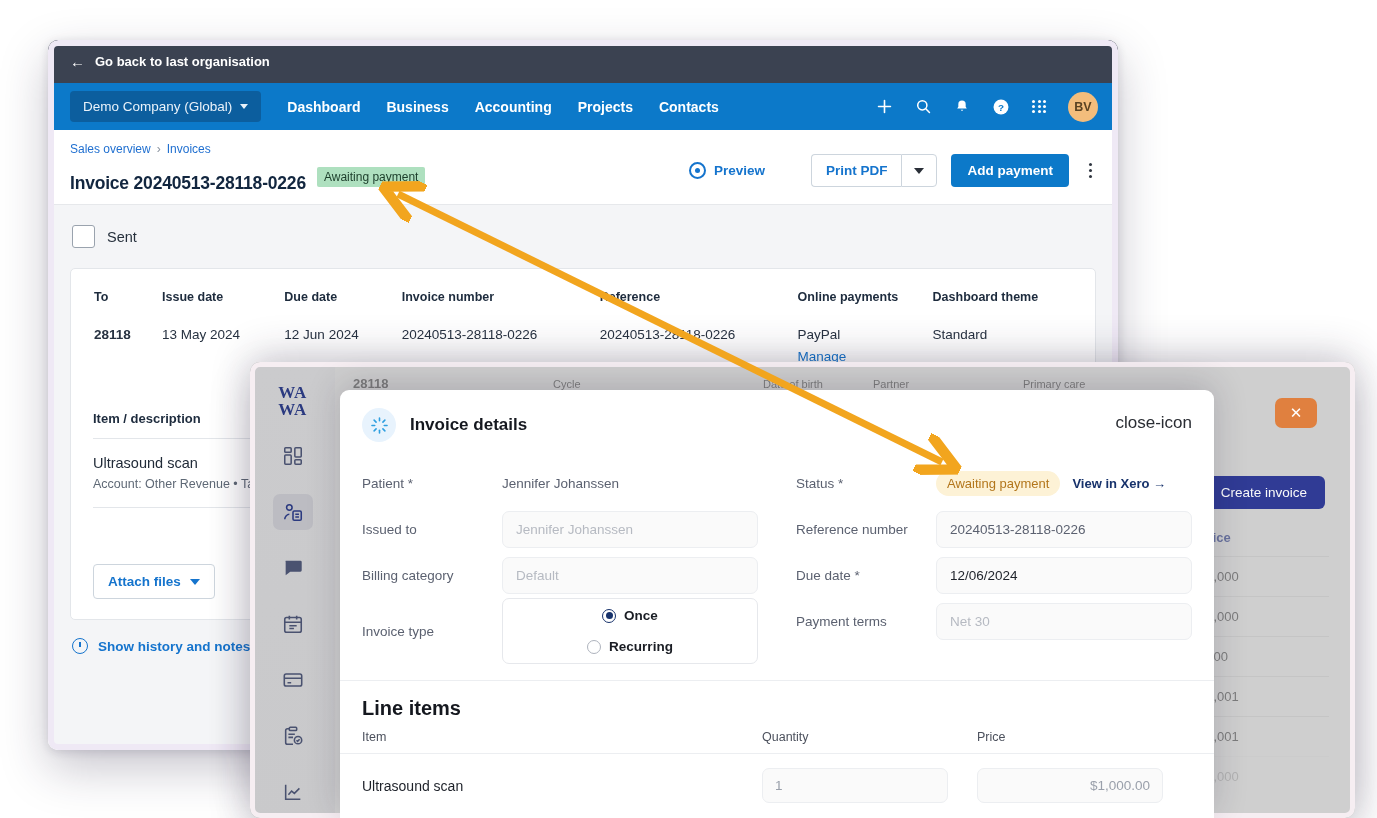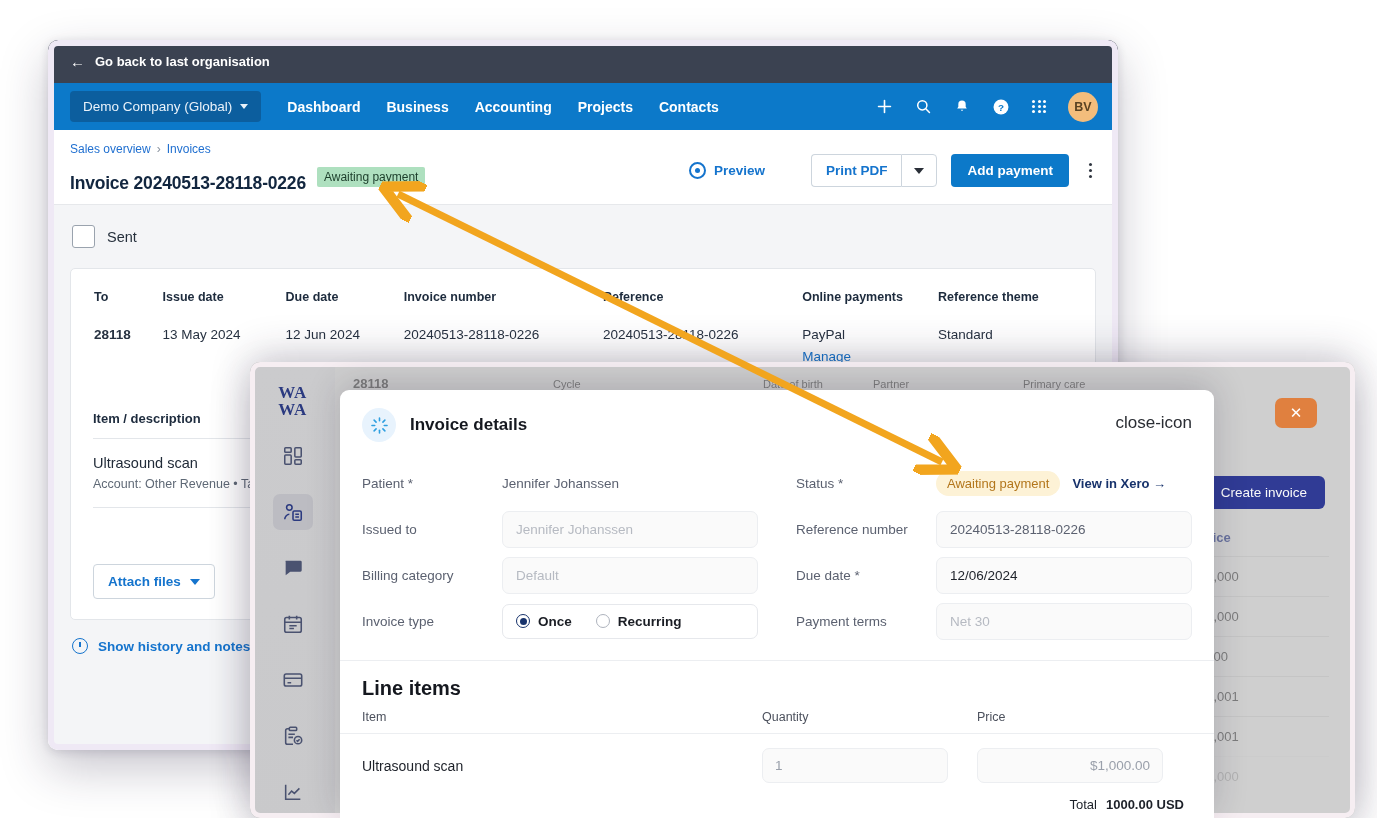--- a/index.html
+++ b/index.html
@@ -132,21 +132,21 @@
   .m-form{display:flex;padding:6px 22px 0 22px;gap:38px;}
   .m-col{flex:1;}
   .f-row{display:flex;align-items:center;min-height:46px;}
   .f-lbl{width:140px;font-size:13.5px;color:#5b6170;flex:none;}
   .f-val{font-size:13.5px;color:#5b6170;}
   .f-input{
     flex:1;background:#fafafa;border:1px solid #eceef1;border-radius:7px;
     padding:10px 13px;font-size:13.5px;color:#1d2129;min-height:18px;box-sizing:border-box;cursor:text;
   }
   .f-input.ph{color:#b6bac2;}
-  .f-input.radios{display:flex;align-items:center;gap:24px;background:#fff;border:1px solid #e6e8ec;padding:9px 13px;}
+  .f-input.radios{display:flex;align-items:center;gap:16px;background:#fff;border:1px solid #e6e8ec;padding:9px 13px;flex-direction:column;}
   .radio{display:flex;align-items:center;gap:8px;font-size:13.5px;font-weight:bold;color:#1a1d24;cursor:pointer;}
   .rc{width:14px;height:14px;border-radius:50%;border:1.8px solid #aeb3bd;box-sizing:border-box;display:flex;align-items:center;justify-content:center;}
   .rc.on{border-color:#17326b;}
   .rc.on i{width:7px;height:7px;border-radius:50%;background:#17326b;display:block;}
   .pill-amber{background:#fdf2d6;color:#b3761b;font-size:13px;padding:5px 11px;border-radius:16px;}
   .xero-link{color:#17326b;font-size:13px;font-weight:bold;margin-left:12px;cursor:pointer;}
   .m-line{border-top:1px solid #eceef1;margin:16px 0 0 0;}
   .li-title{font-size:20px;font-weight:bold;color:#15181f;padding:16px 22px 10px 22px;}
   .li-head{display:flex;padding:0 22px 9px 22px;border-bottom:1px solid #eceef1;font-size:12.5px;color:#4c515d;}
   .li-head .c-item{flex:1;}
@@ -270,21 +270,21 @@
       <div class="card">
         <table class="tbl">
           <tbody>
               <tr>
             <th>To</th>
             <th>Issue date</th>
             <th>Due date</th>
             <th>Invoice number</th>
             <th>Reference</th>
             <th>Online payments</th>
-            <th>Reference theme</th>
+            <th>Dashboard theme</th>
           </tr>
           <tr>
             <td class="lnk-b">28118</td>
             <td>13 May 2024</td>
             <td>12 Jun 2024</td>
             <td>20240513-28118-0226</td>
             <td>20240513-28118-0226</td>
             <td>
               <div>PayPal</div>
               <div class="lnk" style="margin-top:7px">Manage</div>

